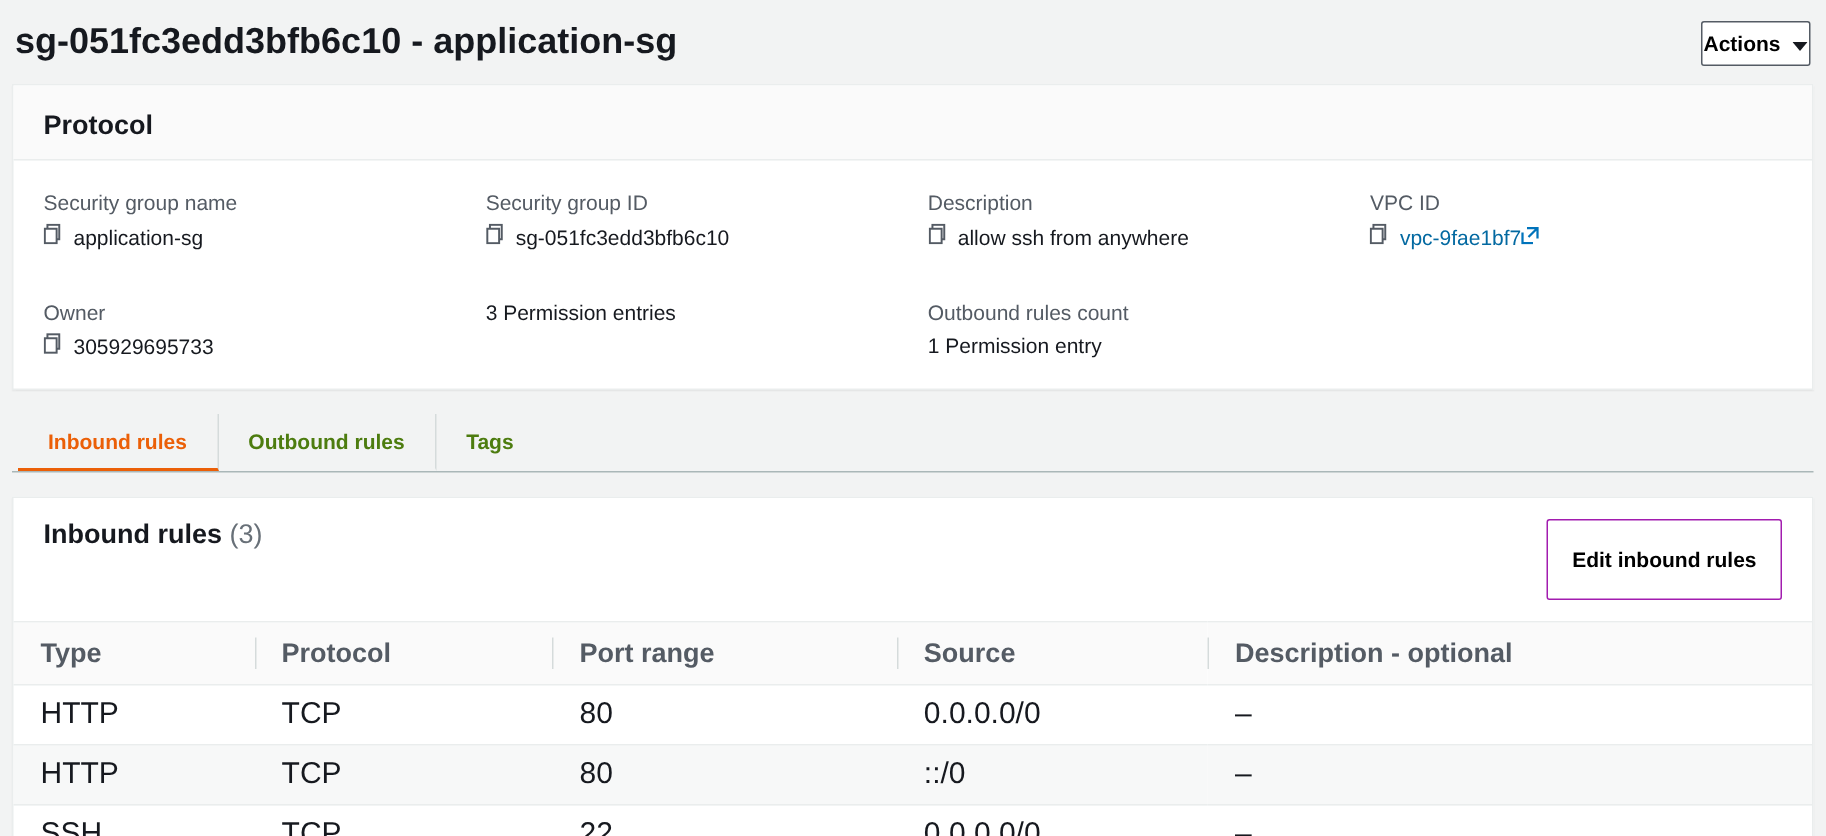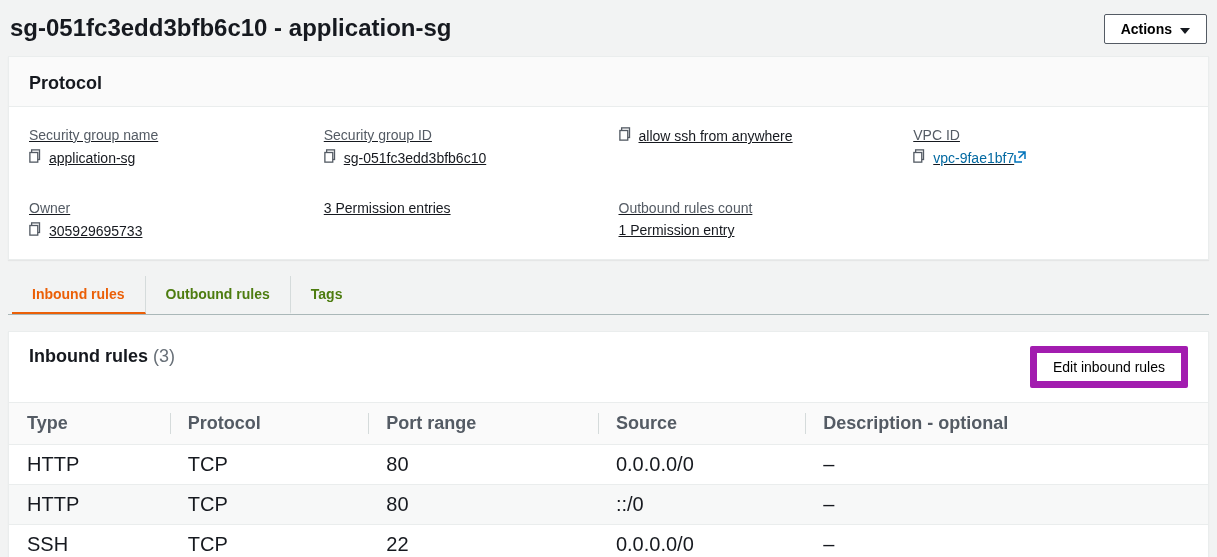--- a/index.html
+++ b/index.html
@@ -20,21 +20,21 @@
   }
   .page-title {
     font-size: 24px;
     font-weight: 700;
     margin: 0;
   }
   .actions-btn {
     background: #fff;
     border: 1px solid #545b64;
     border-radius: 2px;
-    padding: 6px 16px;
+    padding: 6px 1px;
     font-weight: 700;
     font-size: 14px;
     cursor: pointer;
     display: inline-flex;
     align-items: center;
     gap: 8px;
   }
   .actions-btn .caret {
     display: inline-block;
   }
@@ -46,21 +46,20 @@
   }
   .panel-header {
     padding: 16px 20px 12px 20px;
     font-size: 18px;
     font-weight: 700;
     background: #fafafa;
     border-bottom: 1px solid #eaeded;
   }
   .panel-body {
     padding: 20px;
-    text-decoration: underline;
   }
   .detail-grid {
     display: grid;
     grid-template-columns: repeat(4, 1fr);
     row-gap: 34px;
     column-gap: 20px;
   }
   .detail-label {
     color: #545b64;
     font-size: 14px;
@@ -117,24 +116,24 @@
   .rules-title {
     font-size: 18px;
     font-weight: 700;
   }
   .rules-count {
     color: #687078;
     font-weight: 400;
   }
   .edit-btn {
     background: #fff;
-    border: 7px solid #a21caf;
+    border: 1px solid #a21caf;
     border-radius: 2px;
-    padding: 6px 16px;
-    font-weight: 400;
+    padding: 18px 16px;
+    font-weight: 700;
     font-size: 14px;
     cursor: pointer;
   }
   table {
     width: 100%;
     border-collapse: collapse;
   }
   th {
     text-align: left;
     padding: 10px 18px;
@@ -196,20 +195,21 @@
         <div class="detail-label">Security group ID</div>
         <div class="detail-value">
           <span><svg class="copy-icon" viewBox="0 0 16 16">
                 <rect x="3" y="1" width="9" height="11" fill="none" stroke="#545b64" stroke-width="1.5"></rect>
                 <rect x="1" y="4" width="9" height="11" fill="#fff" stroke="#545b64" stroke-width="1.5"></rect>
               </svg></span>
           <span>sg-051fc3edd3bfb6c10</span>
         </div>
       </div>
       <div>
+        <div class="detail-label">Description</div>
         <div class="detail-value">
           <span><svg class="copy-icon" viewBox="0 0 16 16">
                 <rect x="3" y="1" width="9" height="11" fill="none" stroke="#545b64" stroke-width="1.5"></rect>
                 <rect x="1" y="4" width="9" height="11" fill="#fff" stroke="#545b64" stroke-width="1.5"></rect>
               </svg></span>
           <span>allow ssh from anywhere</span>
         </div>
       </div>
       <div>
         <div class="detail-label">VPC ID</div>

